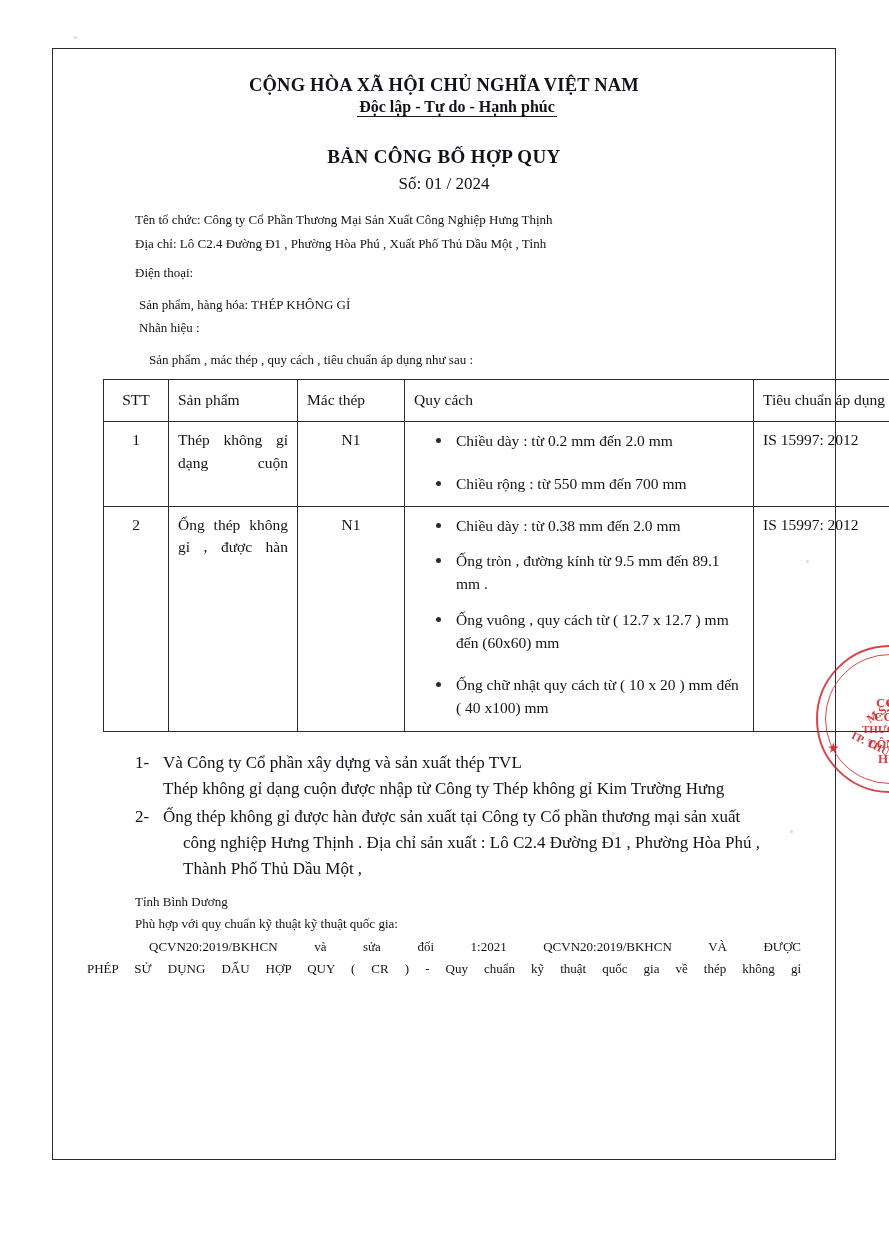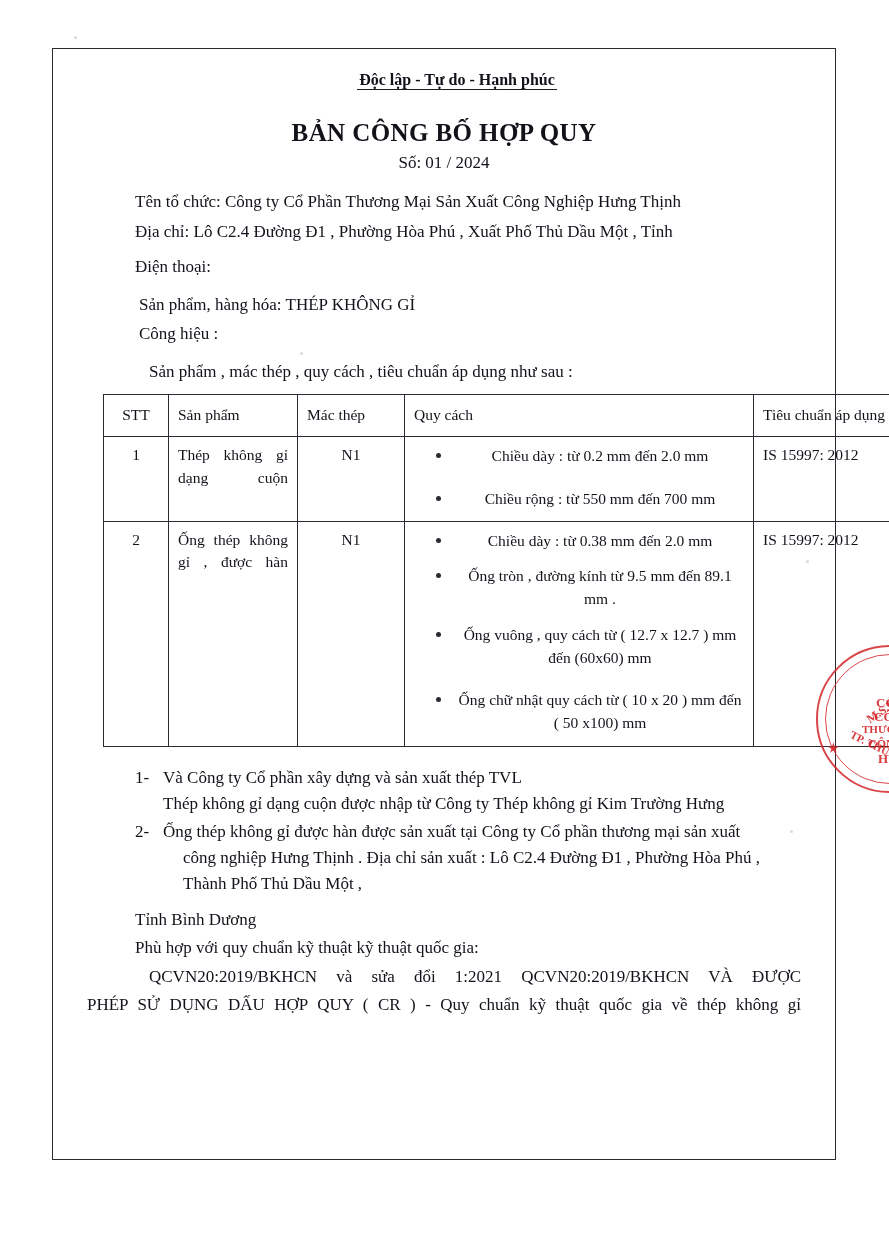--- a/index.html
+++ b/index.html
@@ -52,33 +52,33 @@
     margin: 0 0 2px 0;
   }
   .nat-sub span {
     border-bottom: 1.4px solid #1b1b22;
     padding: 0 2px 1px 2px;
     margin-left: 26px;
   }
   .doc-title {
     text-align: center;
     font-weight: bold;
-    font-size: 25px;
+    font-size: 19px;
     letter-spacing: .4px;
     margin: 30px 0 6px 0;
   }
   .doc-number {
     text-align: center;
     font-size: 17px;
     margin: 0 0 16px 0;
   }
 
   
   .p {
-    font-size: 17px;
+    font-size: 13px;
     line-height: 1.5;
     margin: 0 0 4px 0;
   }
   .p.indent-1 { padding-left: 48px; }
   .p.indent-2 { padding-left: 52px; }
   .p.indent-3 { padding-left: 62px; }
   .p.tight { margin-bottom: 2px; }
   .p .bold { font-weight: normal; }
   .gap-sm { height: 8px; }
 
@@ -116,21 +116,20 @@
   ul.bullets {
     margin: 0;
     padding: 0 0 0 22px;
     list-style: none;
   }
   ul.bullets li {
     position: relative;
     margin: 0 0 12px 0;
     padding-left: 20px;
     line-height: 1.5;
-    text-align: center;
   }
   ul.bullets li:last-child { margin-bottom: 2px; margin-top: 19px; }
   ul.bullets li::before {
     content: "";
     position: absolute;
     left: 0;
     top: 9px;
     width: 5px;
     height: 5px;
     border-radius: 50%;
@@ -210,20 +209,21 @@
     opacity: .55;
   }
 </style>
 </head>
 <body>
 
 <div id="page-frame">
 
   <div id="content">
 
+    <div class="nat-title">CỘNG HÒA XÃ HỘI CHỦ NGHĨA VIỆT NAM</div>
     <div class="nat-sub"><span>Độc lập - Tự do - Hạnh phúc</span></div>
 
     <div class="doc-title">BẢN CÔNG BỐ HỢP QUY</div>
     <div class="doc-number">Số: 01 / 2024</div>
 
     <div class="p indent-1">
       <span>Tên tổ chức: </span><span>Công ty Cổ Phần Thương Mại Sản Xuất Công Nghiệp Hưng Thịnh</span>
     </div>
     <div class="p indent-1 tight">
       <span>Địa chỉ: </span><span>Lô C2.4 Đường Đ1 , Phường Hòa Phú , Xuất Phố Thủ Dầu Một , Tỉnh</span>
@@ -232,21 +232,21 @@
     <div class="gap-sm"></div>
     <div class="p indent-1">
       <span>Điện thoại:</span><span></span>
     </div>
 
     <div class="gap-sm"></div>
     <div class="p indent-2">
       <span>Sản phẩm, hàng hóa: </span><span class="bold">THÉP KHÔNG GỈ</span>
     </div>
     <div class="p indent-2">
-      <span>Công hiệu :</span><span></span>
+      <span>Nhãn hiệu :</span><span></span>
     </div>
 
     <div class="gap-sm"></div>
     <div class="p indent-3">Sản phẩm , mác thép , quy cách , tiêu chuẩn áp dụng như sau :</div>
 
     <table class="spec">
       <thead>
         <tr>
           <th class="c0">STT</th>
           <th class="c1">Sản phẩm</th>
@@ -270,21 +270,21 @@
         </tr>
         <tr>
           <td class="c0">2</td>
           <td class="c1">Ống thép không gỉ , được hàn</td>
           <td class="c2">N1</td>
           <td class="c3">
             <ul class="bullets">
               <li>Chiều dày : từ 0.38 mm đến 2.0 mm</li>
               <li>Ống tròn , đường kính từ 9.5 mm đến 89.1 mm .</li>
               <li>Ống vuông , quy cách từ ( 12.7 x 12.7 ) mm đến (60x60) mm</li>
-              <li>Ống chữ nhật quy cách từ ( 10 x 20 ) mm đến ( 50 x100) mm</li>
+              <li>Ống chữ nhật quy cách từ ( 10 x 20 ) mm đến ( 40 x100) mm</li>
             </ul>
           </td>
           <td class="c4">IS 15997: 2012</td>
         </tr>
       </tbody>
     </table>
 
     <div class="notes">
       <div class="note">
         <span class="num">1-</span>

